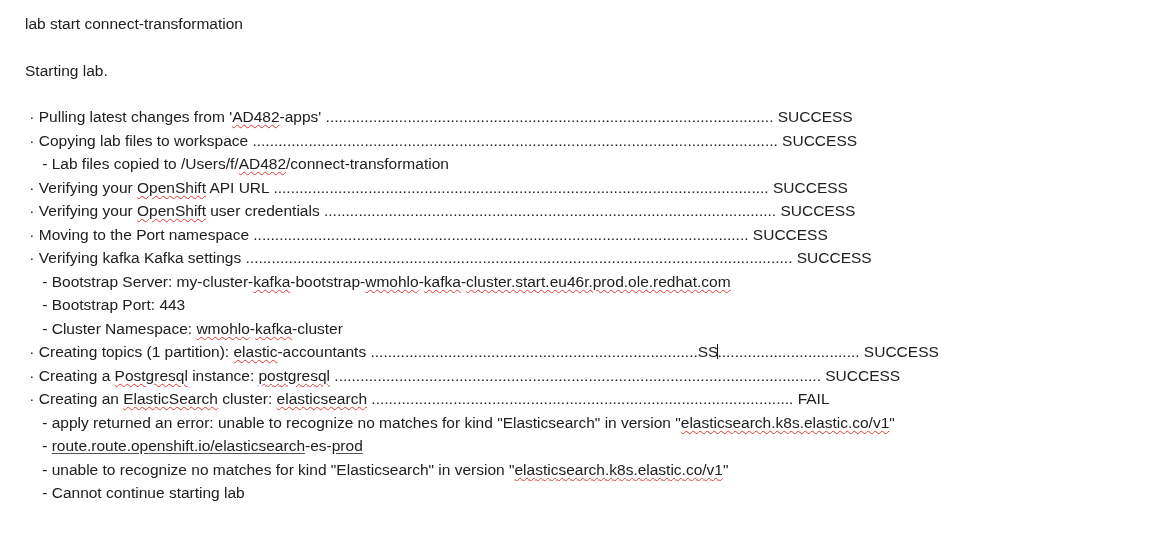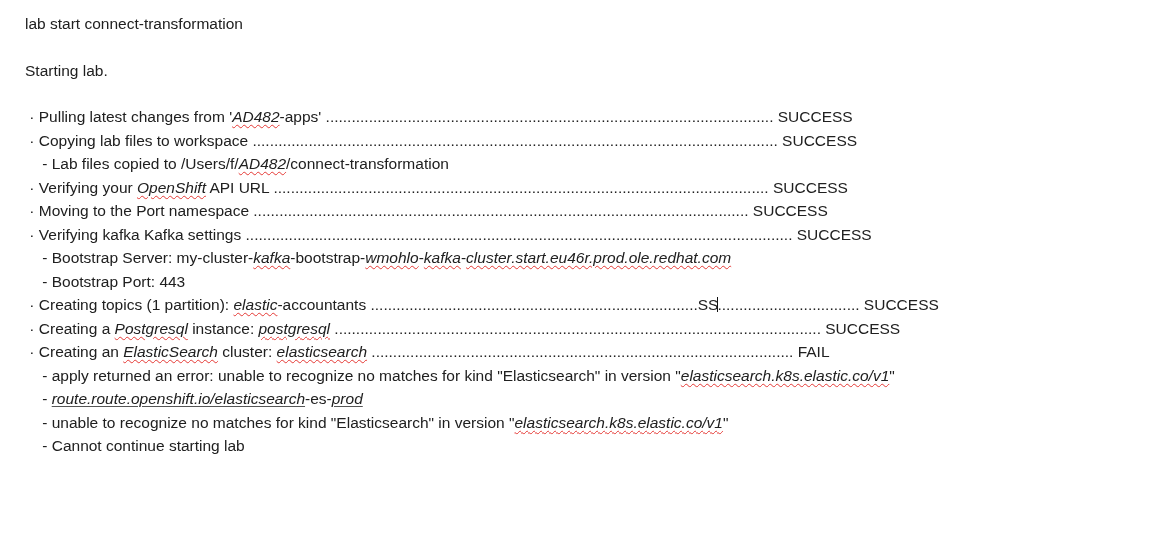--- a/index.html
+++ b/index.html
@@ -34,21 +34,20 @@
   .status-line {
     margin-bottom: 23px;
   }
   .spell {
     
     text-decoration: underline;
     text-decoration-style: wavy;
     text-decoration-color: #e53935;
     text-decoration-thickness: 1px;
     text-underline-offset: 2px;
-    font-style: italic;
   }
   .underline-plain {
     text-decoration: underline;
     text-decoration-color: #555;
     text-underline-offset: 2px;
   }
   .caret {
     display: inline-block;
     width: 1px;
     height: 15px;
@@ -72,30 +71,32 @@
   <div class="block">
 
     <div class="line"> · Pulling latest changes from '<span class="spell">AD482</span>-apps' ........................................................................................................ SUCCESS</div>
 
     <div class="line"> · Copying lab files to workspace .......................................................................................................................... SUCCESS</div>
 
     <div class="line">    - Lab files copied to /Users/f/<span class="spell">AD482</span>/connect-transformation</div>
 
     <div class="line"> · Verifying your <span class="spell">OpenShift</span> API URL ................................................................................................................... SUCCESS</div>
 
+    <div class="line"> · Verifying your <span class="spell">OpenShift</span> user credentials ......................................................................................................... SUCCESS</div>
 
     <div class="line"> · Moving to the Port namespace ................................................................................................................... SUCCESS</div>
 
     <div class="line"> · Verifying kafka Kafka settings ............................................................................................................................... SUCCESS</div>
 
     <div class="line">    - Bootstrap Server: my-cluster-<span class="spell">kafka</span>-bootstrap-<span class="spell">wmohlo</span>-<span class="spell">kafka</span>-<span class="spell">cluster.start.eu46r.prod.ole.redhat.com</span></div>
 
     <div class="line">    - Bootstrap Port: 443</div>
 
 
+    <div class="line">    - Cluster Namespace: <span class="spell">wmohlo</span>-<span class="spell">kafka</span>-cluster</div>
 
     <div class="line"> · Creating topics (1 partition): <span class="spell">elastic</span>-accountants ............................................................................SS<span class="caret"></span>................................. SUCCESS</div>
 
     <div class="line"> · Creating a <span class="spell">Postgresql</span> instance: <span class="spell">postgresql</span> ................................................................................................................. SUCCESS</div>
 
     <div class="line"> · Creating an <span class="spell">ElasticSearch</span> cluster: <span class="spell">elasticsearch</span> .................................................................................................. FAIL</div>
 
     <div class="line">    - apply returned an error: unable to recognize no matches for kind "Elasticsearch" in version "<span class="spell">elasticsearch.k8s.elastic.co/v1</span>"</div>
 
     <div class="line">    - <span class="spell underline-plain">route.route.openshift.io/elasticsearch</span>-es-<span class="spell underline-plain">prod</span></div>

